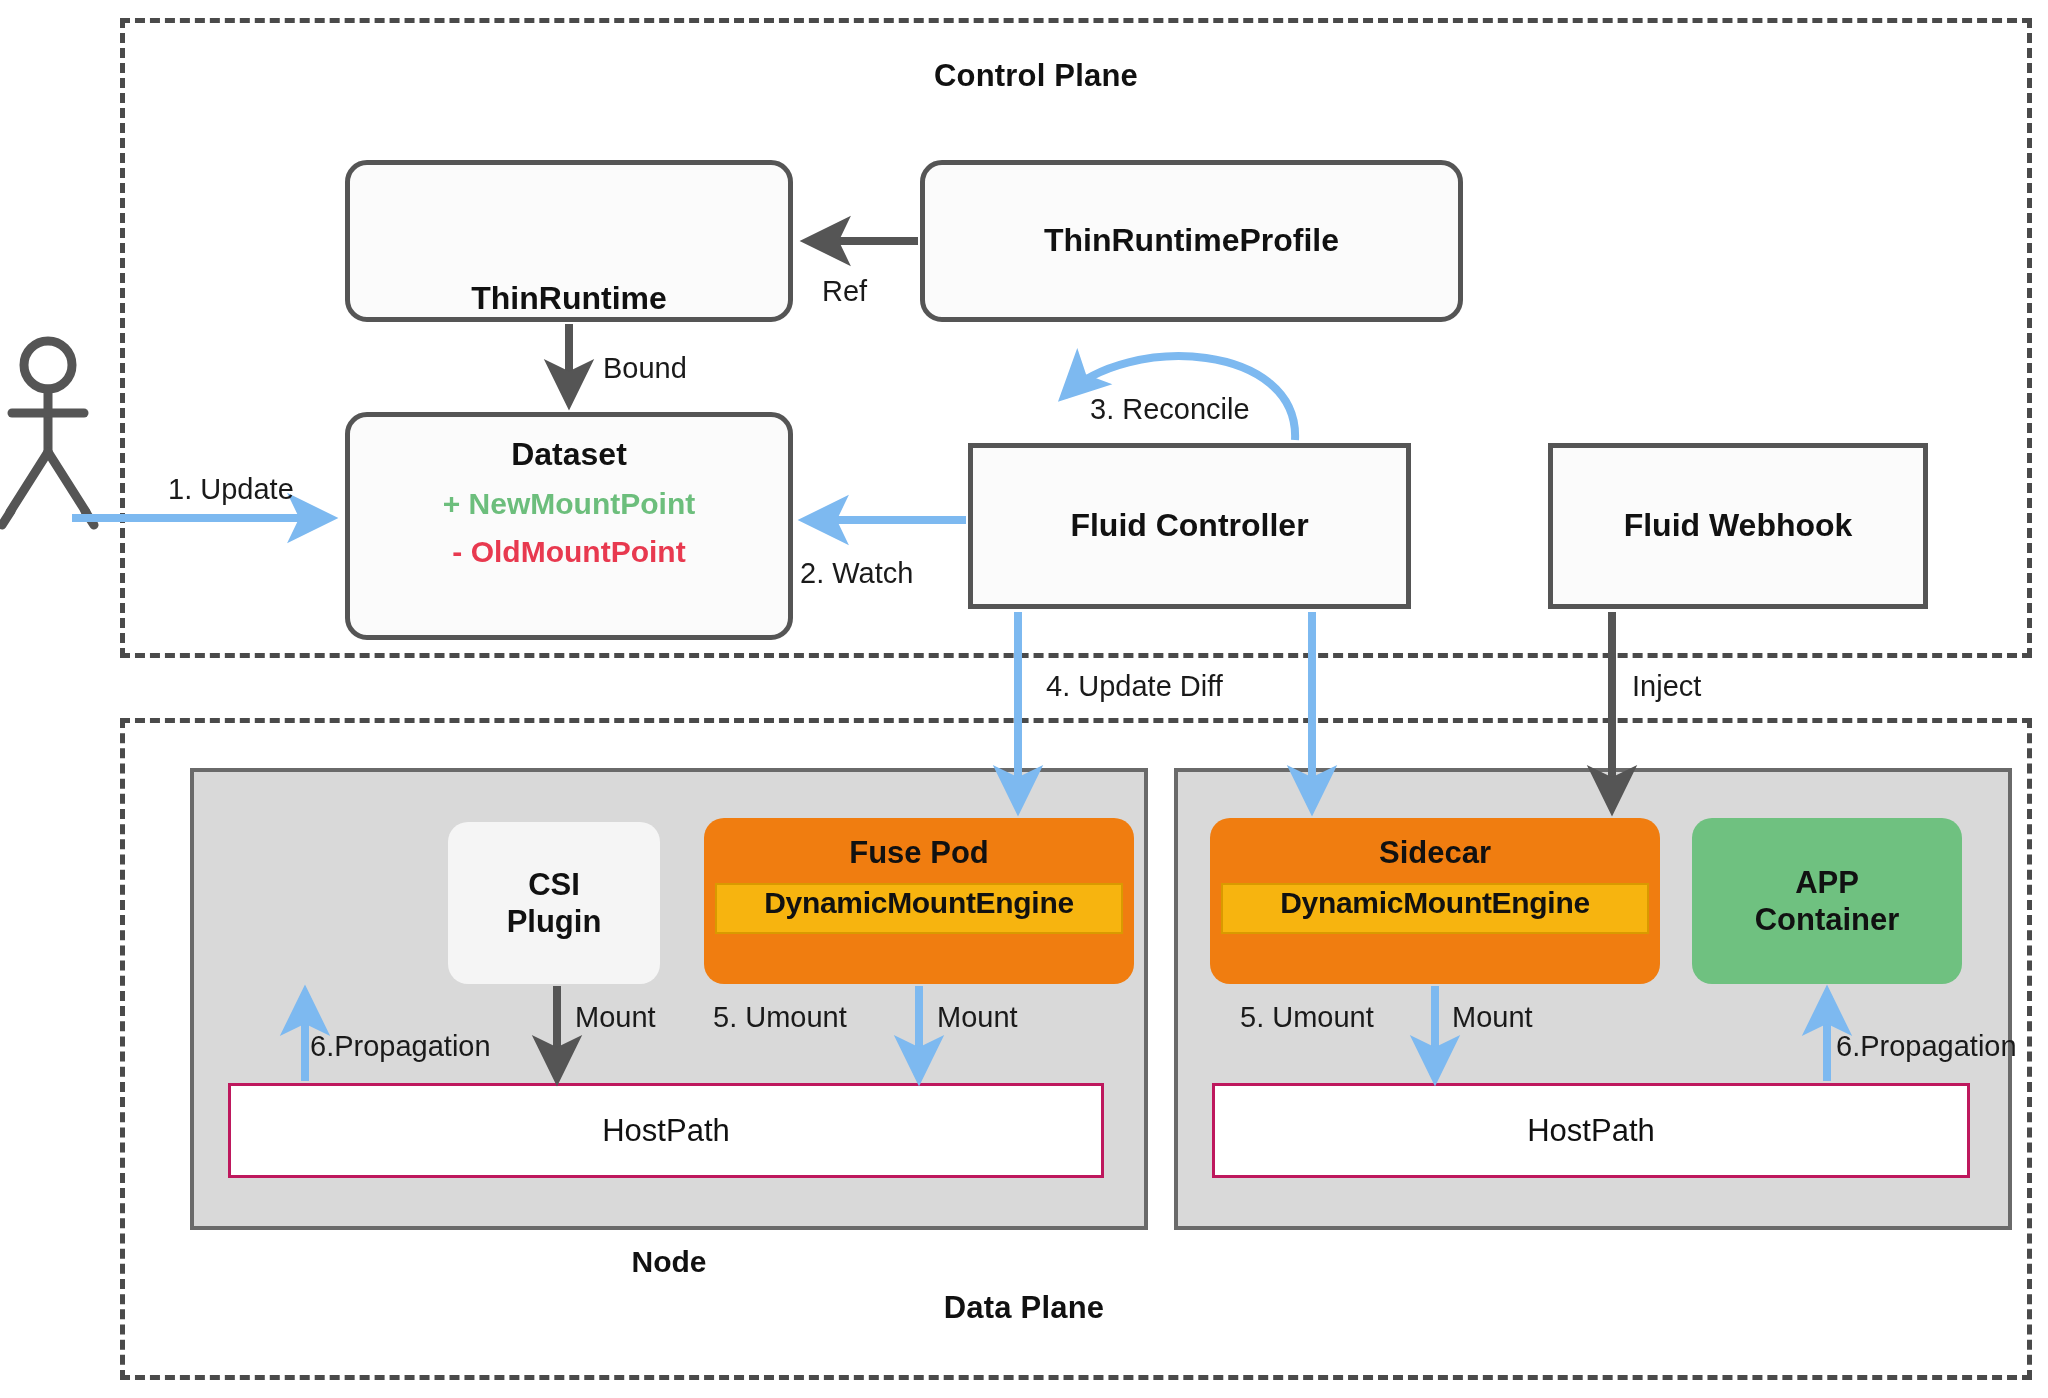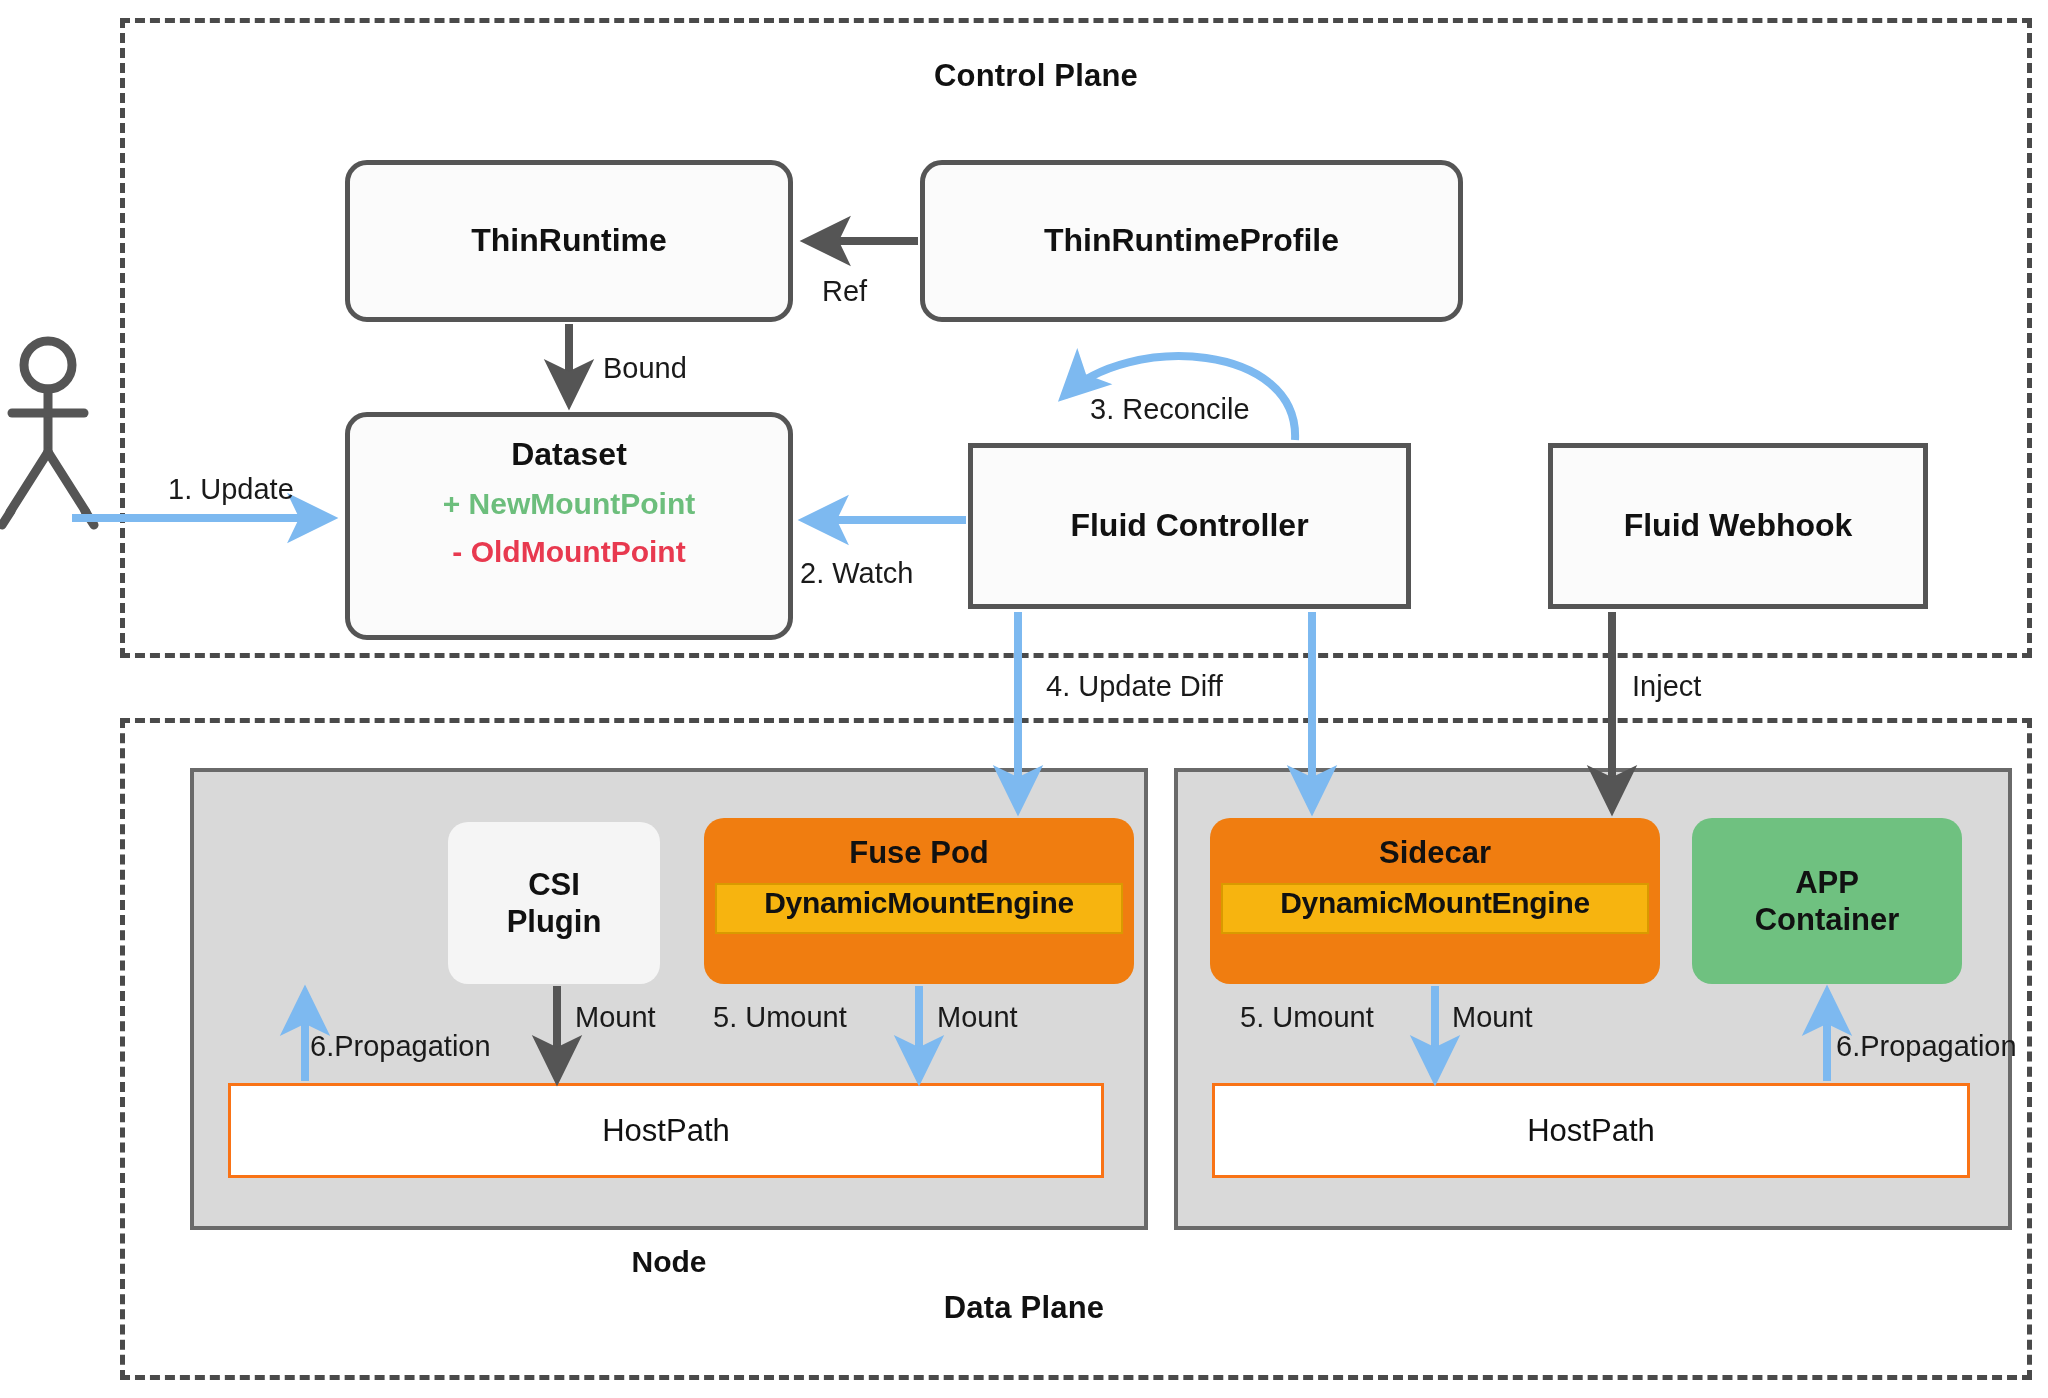--- a/index.html
+++ b/index.html
@@ -106,21 +106,21 @@
     font-weight: bold;
     font-size: 30px;
     width: calc(100% - 26px);
     padding: 0 0 11px 0;
     text-align: center;
     letter-spacing: -0.3px;
   }
 
   .hostpath {
     background: #ffffff;
-    border: 3px solid #f97316;
+    border: 3px solid #be185d;
     display: flex;
     align-items: center;
     justify-content: center;
     font-size: 31px;
     color: #111;
   }
 
   
   .elabel {
     position: absolute;
@@ -142,21 +142,21 @@
 <body>
 
 <div id="stage">
 
   <div class="abs plane" style="left:120px; top:18px; width:1912px; height:640px;"></div>
   <div class="plane-title" style="left:0; top:58px; width:2048px; text-align:center;padding-left:12px;">Control Plane</div>
 
   <div class="abs plane" style="left:120px; top:718px; width:1912px; height:662px;"></div>
   <div class="plane-title" style="left:0; top:1290px; width:2048px; text-align:center;">Data Plane</div>
 
-  <div class="abs box rounded" style="left:345px; top:160px; width:448px; height:162px;">
+  <div class="abs box rounded" style="left:345px; top:160px; width:448px; height:162px;justify-content:flex-end;">
     <div class="box-title">ThinRuntime</div>
   </div>
 
   <div class="abs box rounded" style="left:920px; top:160px; width:543px; height:162px;">
     <div class="box-title">ThinRuntimeProfile</div>
   </div>
 
   <div class="abs box rounded" style="left:345px; top:412px; width:448px; height:228px; justify-content:flex-start; padding-top:20px;">
     <div class="box-title">Dataset</div>
     <div class="mount-line add">+ NewMountPoint</div>

